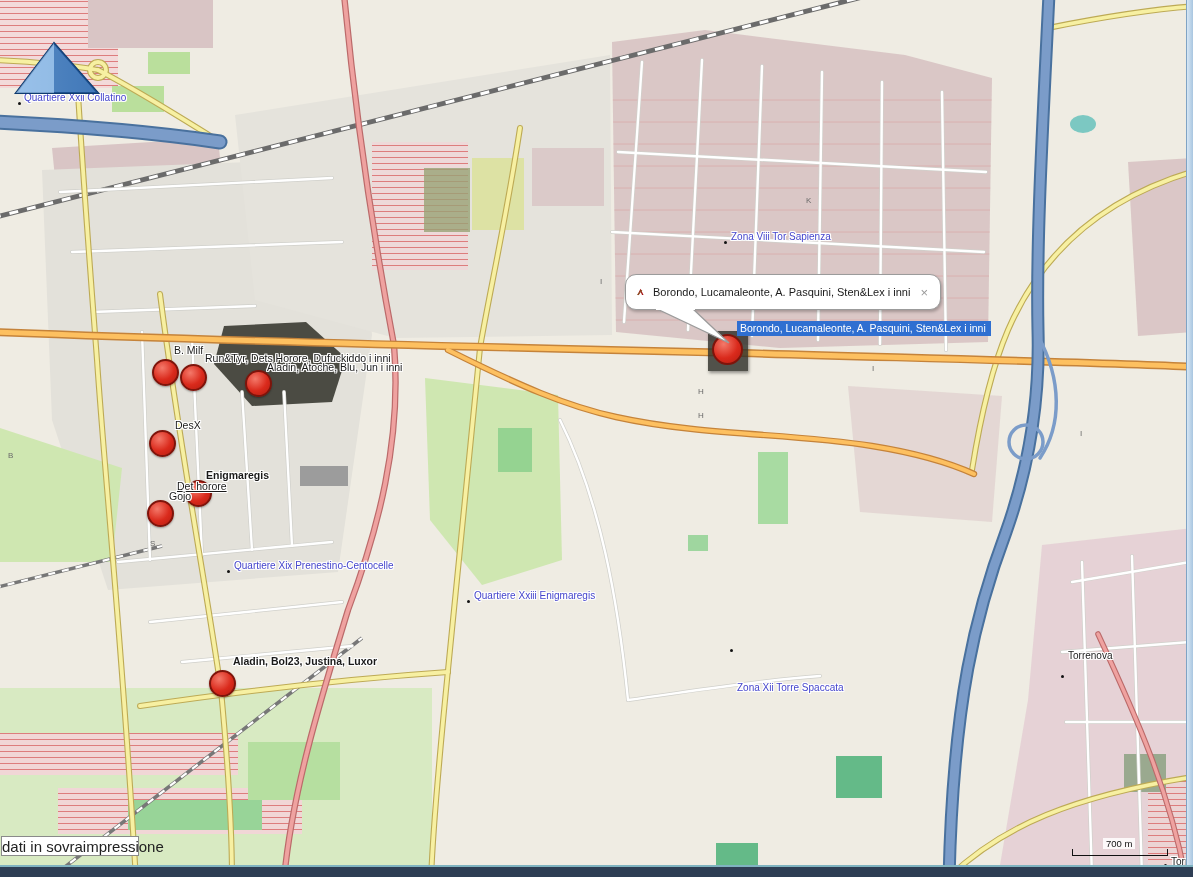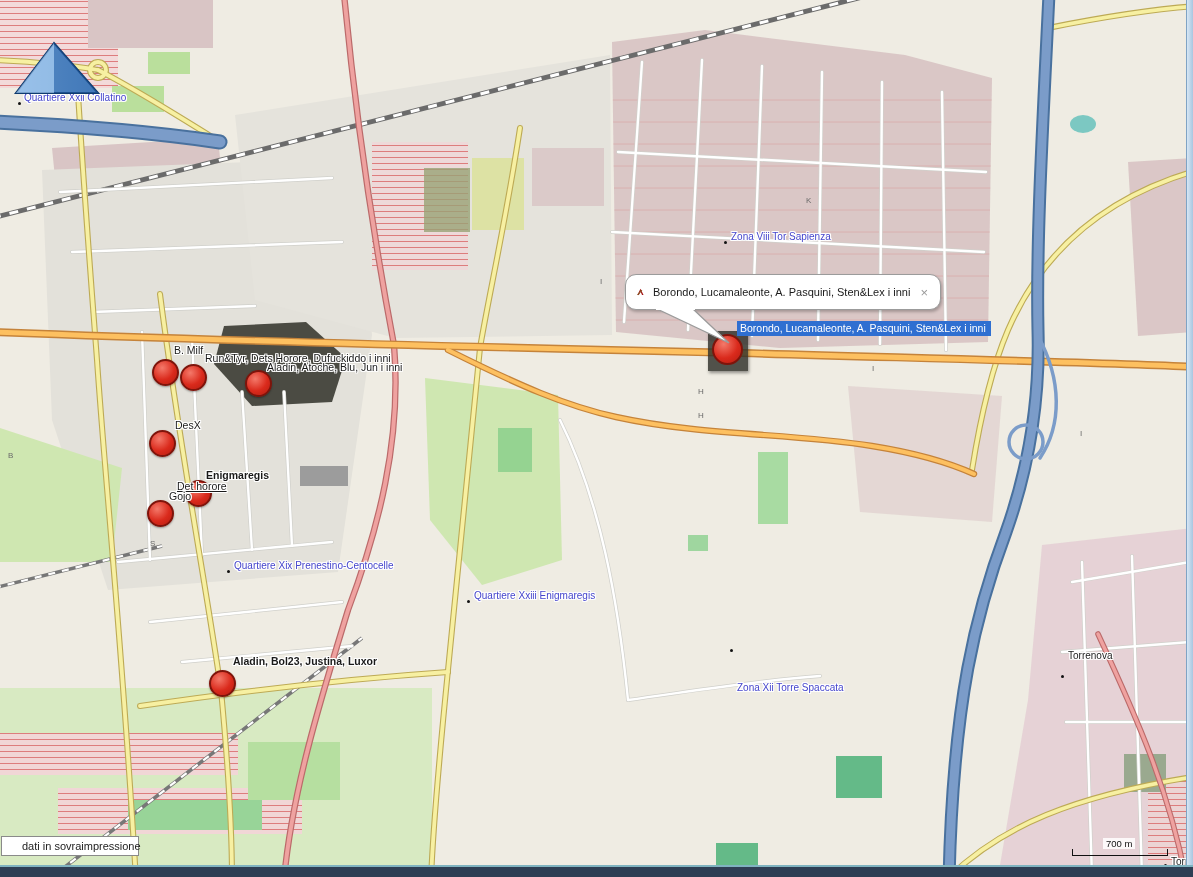--- a/index.html
+++ b/index.html
@@ -34,21 +34,21 @@
        display:flex;align-items:center;gap:8px;padding:0 10px;box-sizing:border-box;
        box-shadow:1px 2px 3px rgba(0,0,0,.25);}
   #popup .ptext{flex:1;font-size:11px;color:#1a1a1a;white-space:nowrap;}
   #popup .pclose{font-size:13px;color:#9a9a9a;cursor:pointer;padding:0 2px;line-height:1;}
   #popup .tail{position:absolute;left:26px;top:35px;width:92px;height:40px;}
   
   #gps{position:absolute;left:10px;top:40px;z-index:5;}
   
   #overlay-select{position:absolute;left:1px;top:836px;width:138px;height:20px;z-index:8;
        background:#fff;border:1px solid #8a8a8a;display:flex;align-items:center;box-sizing:border-box;cursor:pointer;}
-  #overlay-select .val{flex:1;font-size:11px;color:#222;padding-left:20px;white-space:nowrap;}
+  #overlay-select .val{flex:1;font-size:15px;color:#222;padding-left:0;white-space:nowrap;}
   #overlay-select svg{margin-right:4px;}
   
   #scale-label{position:absolute;left:1103px;top:838px;font-size:9.5px;color:#111;z-index:7;
        background:rgba(255,255,255,.85);padding:0 3px;}
   #scale-bracket{position:absolute;left:1072px;top:849px;width:96px;height:7px;z-index:7;
        border-left:1.5px solid #111;border-right:1.5px solid #111;border-bottom:1.5px solid #111;box-sizing:border-box;}
   
   #chrome-right{position:absolute;left:1186px;top:0;width:7px;height:866px;z-index:9;
        background:linear-gradient(90deg,#d7e7f5,#a9c6e0);border-left:1px solid #7fa3c4;box-sizing:border-box;}
   #chrome-bottom{position:absolute;left:0;top:865px;width:1193px;height:12px;z-index:9;

